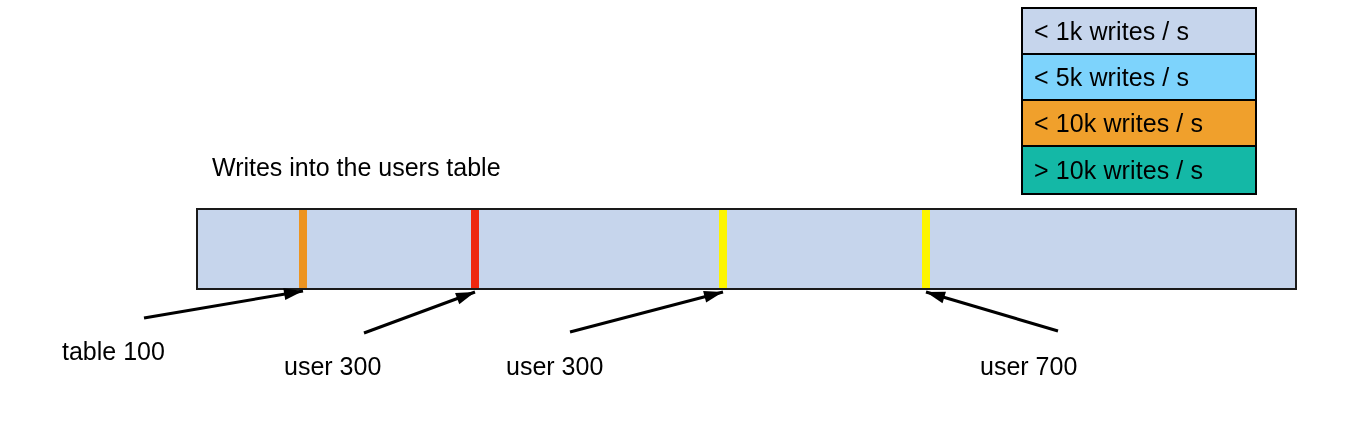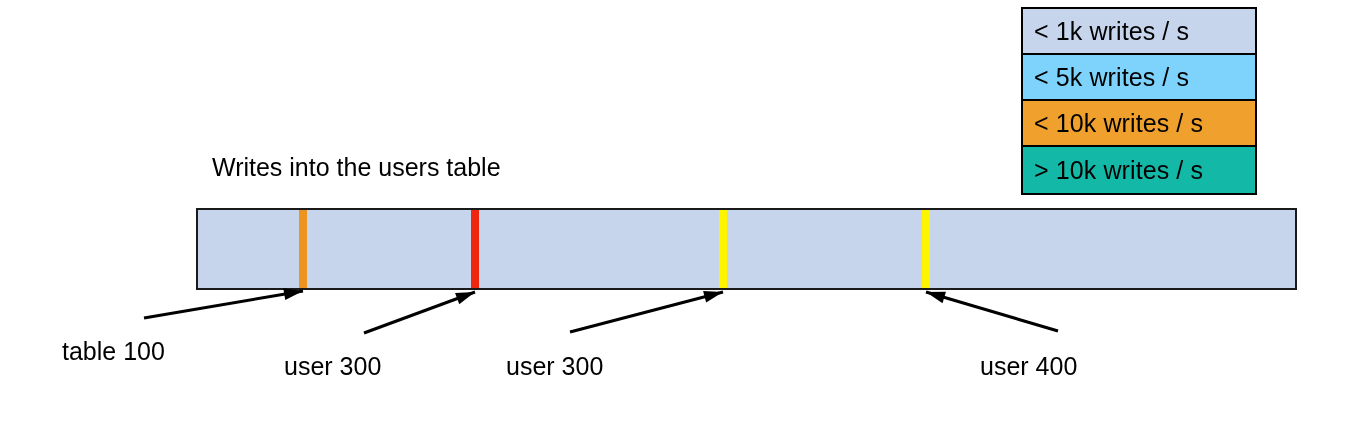--- a/index.html
+++ b/index.html
@@ -119,21 +119,21 @@
   <div class="bar" style="left: 184px; top: 208px; width: 1101px; height: 82px; background: rgb(198, 213, 236); border-color: rgb(26, 26, 26);">
     <div class="stripe" style="left: 101px; background: rgb(237, 148, 32);"></div>
     <div class="stripe" style="left: 273px; background: rgb(238, 40, 16);"></div>
     <div class="stripe" style="left: 521px; background: rgb(253, 245, 0);"></div>
     <div class="stripe" style="left: 724px; background: rgb(253, 245, 0);"></div>
   </div>
 
   <div class="callout" style="left: 50px; top: 337px;">table 100</div>
   <div class="callout" style="left: 272px; top: 352px;">user 300</div>
   <div class="callout" style="left: 494px; top: 352px;">user 300</div>
-  <div class="callout" style="left: 968px; top: 352px;">user 400</div>
+  <div class="callout" style="left: 968px; top: 352px;">user 700</div>
 
   <svg id="arrows" viewBox="0 0 1350 422" xmlns="http://www.w3.org/2000/svg">
       <line x1="132" y1="318" x2="291" y2="291" stroke="#000000" stroke-width="3"></line>
       <polygon points="291,291 273.27264346976193,300.09619868130784 271.2636670738903,288.2655599056191" fill="#000000"></polygon>
       <line x1="352" y1="333" x2="463" y2="292" stroke="#000000" stroke-width="3"></line>
       <polygon points="463,292 447.2559007727633,304.21160675435164 443.0980388190326,292.9549560991292" fill="#000000"></polygon>
       <line x1="558" y1="332" x2="711" y2="292" stroke="#000000" stroke-width="3"></line>
       <polygon points="711,292 694.13544630717,302.610694074454 691.100206047493,291.0009000811896" fill="#000000"></polygon>
       <line x1="1046" y1="331" x2="914" y2="292" stroke="#000000" stroke-width="3"></line>
       <polygon points="914,292 933.9214132992234,291.6294704309772 930.5212596070147,303.13768292768407" fill="#000000"></polygon>

